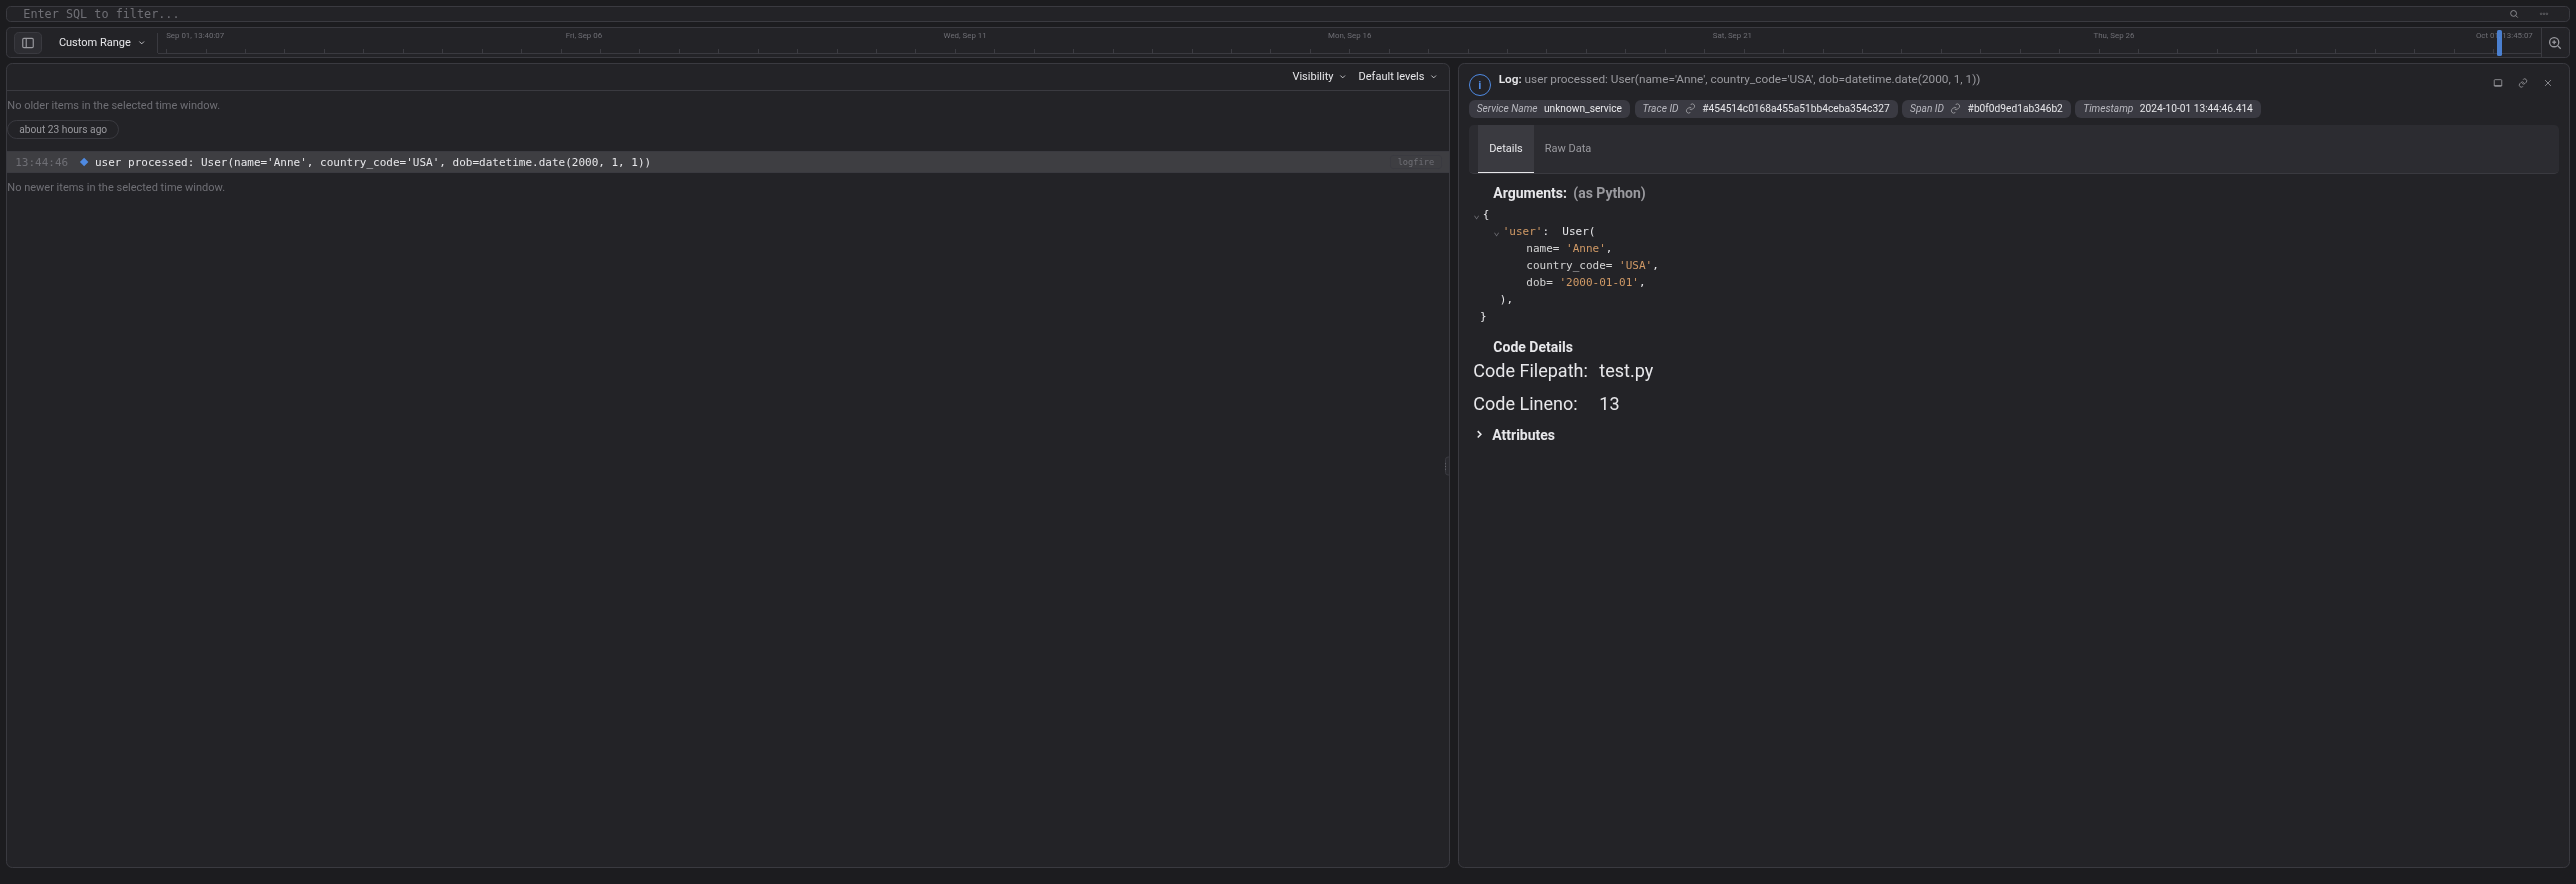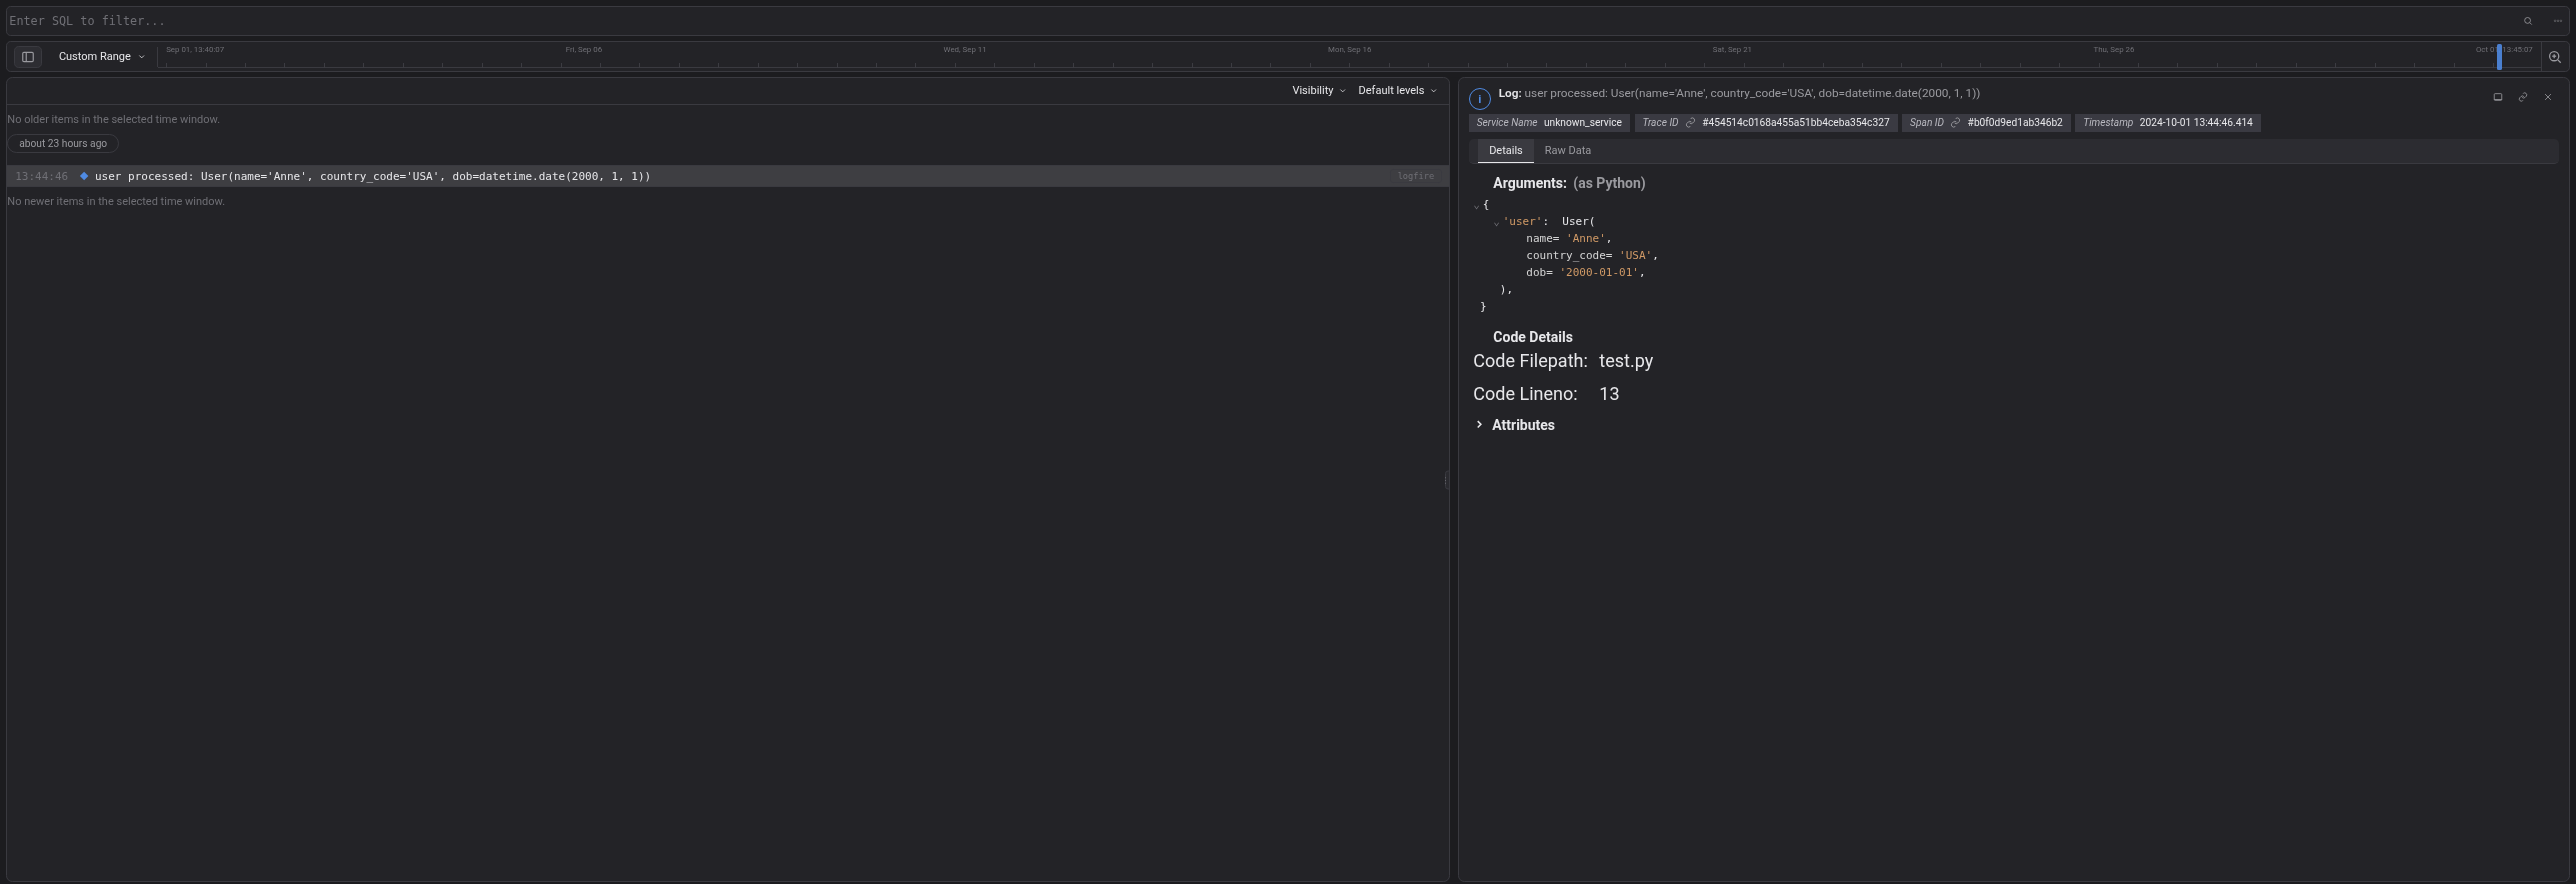--- a/index.html
+++ b/index.html
@@ -24,25 +24,25 @@
     background: var(--bg);
     color: var(--text);
     font-family: -apple-system, BlinkMacSystemFont, "Segoe UI", Roboto, sans-serif;
     font-size: 11px;
     overflow:hidden;
   }
   
   .top-bar {
     display:flex; align-items:center; gap:7.9px;
     margin:6.3px 6.3px 0 6.3px;
-    height:30px;
+    height:16px;
     background: var(--panel);
     border:0.8px solid var(--border);
     border-radius:4.7px;
-    padding:0 0;
+    padding:0 14px;
   }
   .sql-input {
     flex:1;
     background:transparent;
     border:none;
     outline:none;
     color: var(--text);
     font-family: var(--mono);
     font-size: 11.8px;
   }
@@ -247,39 +247,39 @@
   .title-wrap .title strong { color: var(--text); font-weight:600; }
   .title-wrap .title span { color: var(--text-dim); }
   .header-actions { display:flex; gap:3.1px; }
 
   .chips {
     display:flex; flex-wrap:wrap; gap:4.7px;
     padding:0 9.4px 7.9px 9.4px;
   }
   .chip {
     background: var(--chip-bg);
-    border-radius:0;
+    border-radius:6px;
     padding:3.1px 7.9px;
     font-size:10.2px;
     display:flex; align-items:flex-start; gap:6.3px;
     color: var(--text);
   }
   .chip .label { font-style:italic; color: var(--chip-text-label); }
   .chip .link-icon { display:inline-flex; color: var(--text-dim); }
 
   .tabs {
     display:flex; gap:0;
     padding:0 9.4px;
     border-bottom:0.8px solid var(--border);
     background:#2c2c31;
     border-radius:4.7px;
     margin:0 9.4px;
   }
   .tab {
-    padding:5px 11px;
+    padding:17px 11px;
     color: var(--text-dim);
     cursor:pointer;
     font-size:11px;
   }
   .tab.active {
     color: var(--text);
     background:#3a3a40;
     border-bottom:1.6px solid var(--text);
   }
 

